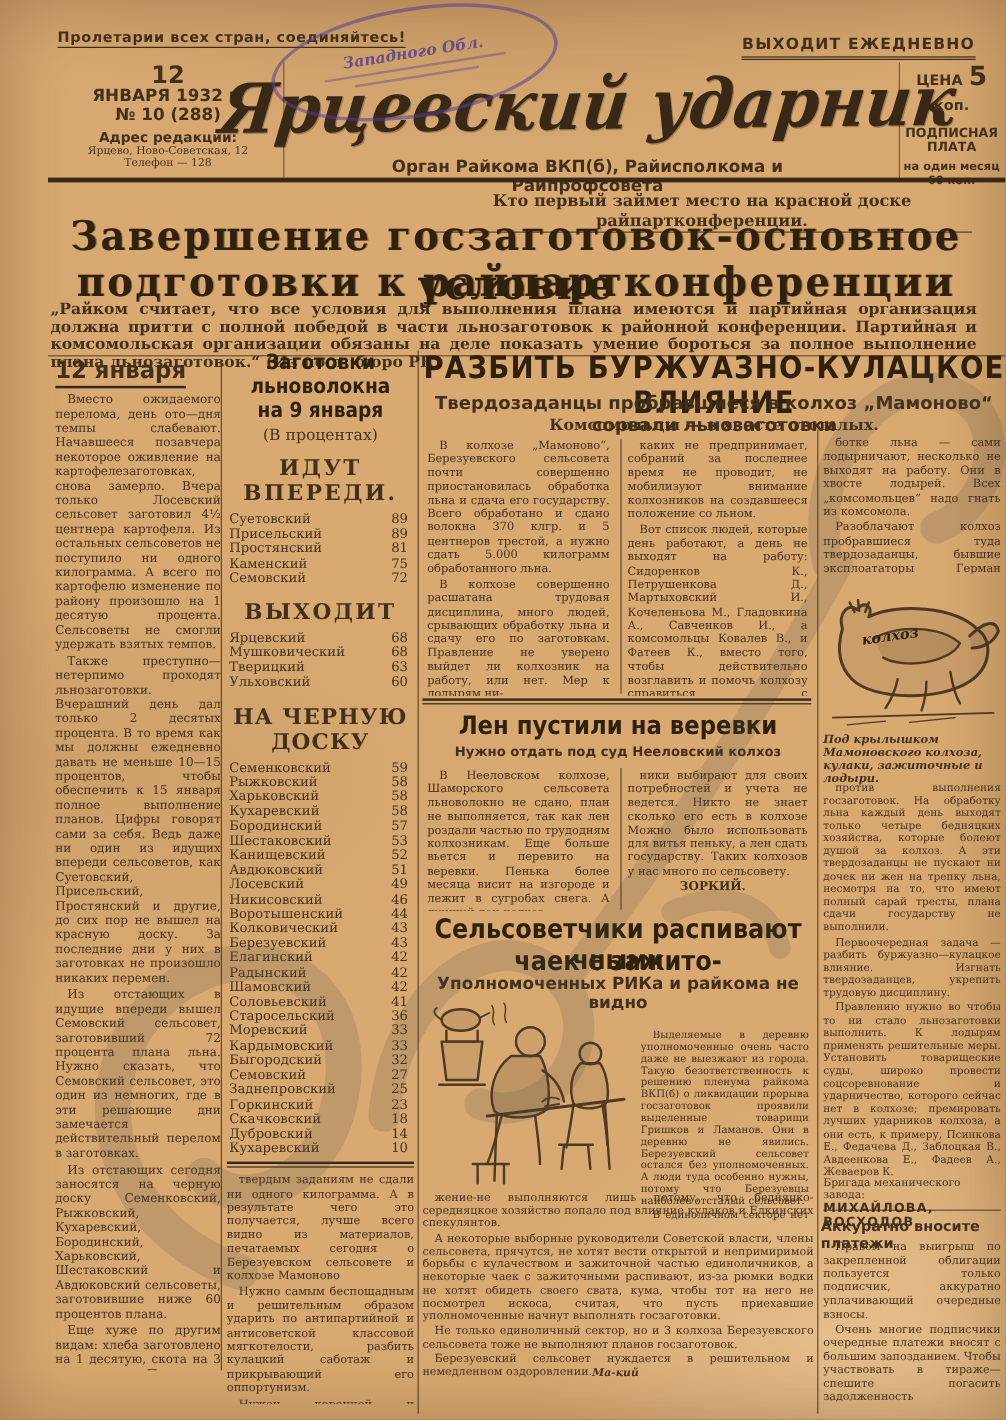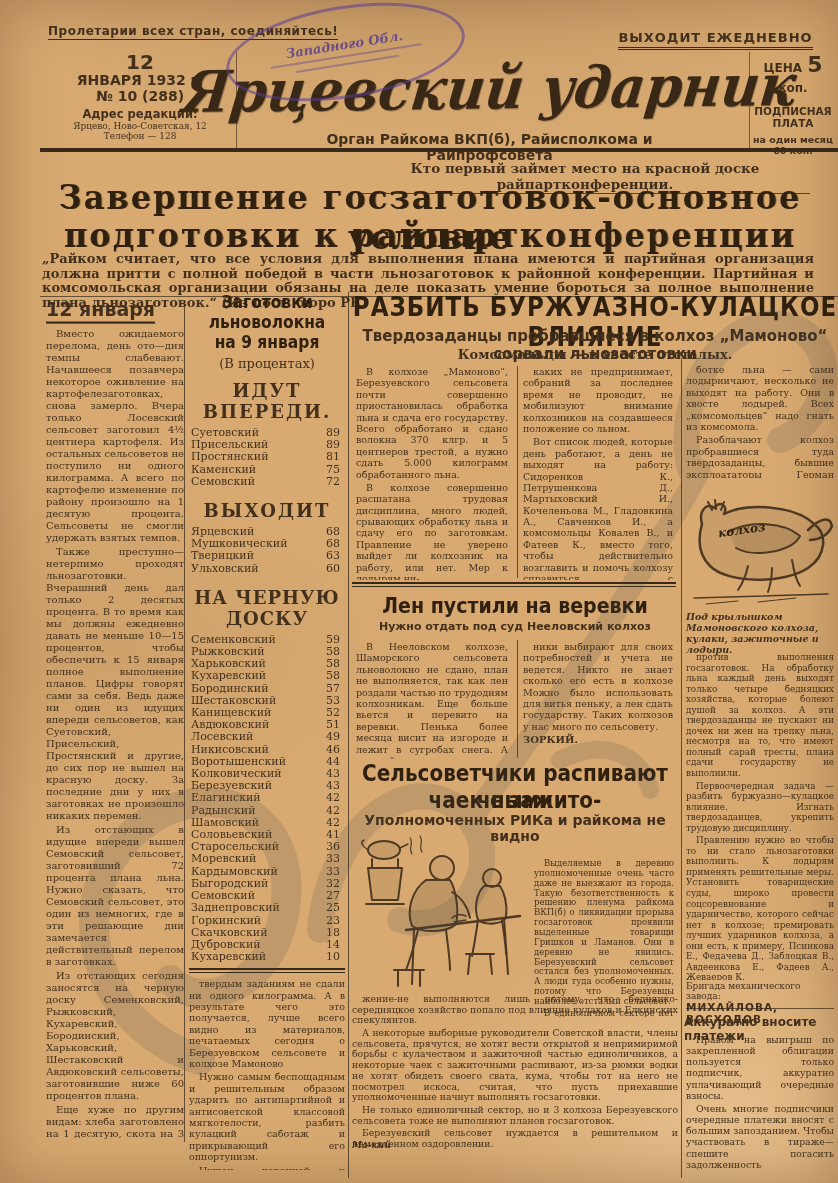--- a/index.html
+++ b/index.html
@@ -39,21 +39,21 @@
     text-shadow:1px 0 0 rgba(48,33,15,.4);}
   .quote{font-size:13px;font-weight:bold;line-height:1.13;text-align:justify;}
   
   .bt p{margin:0 0 2px;text-indent:10px;text-align:justify;}
   .bt{line-height:1.2;}
   .col-title{font-size:19px;font-weight:bold;border-bottom:2px solid #372817;display:inline-block;
     padding-bottom:1px;transform:scaleY(1.05);}
   .disp{font-family:"DejaVu Sans",sans-serif;font-weight:bold;transform:scaleY(1.12);color:#30210f;}
   .sec-head{font-size:18px;font-weight:bold;letter-spacing:2px;text-align:center;margin:9px 0 5px;}
   .row{display:flex;justify-content:space-between;font-size:11px;line-height:12.2px;padding:0 5px 0 2px;text-align:center;}
-  .sig{text-align:left;font-weight:bold;}
+  .sig{text-align:center;font-weight:bold;}
   .cap{font-style:italic;line-height:1.15;}
   svg.sketch{stroke:#3b2a18;fill:none;stroke-linecap:round;stroke-linejoin:round;opacity:.88;}
   .wm{position:absolute;inset:0;pointer-events:none;z-index:5;}
 </style>
 </head>
 <body>
 
 <div class="page">
 
   <div class="abs slogan sans b" style="left:48px;top:24px;">Пролетарии всех стран, соединяйтесь!</div>

